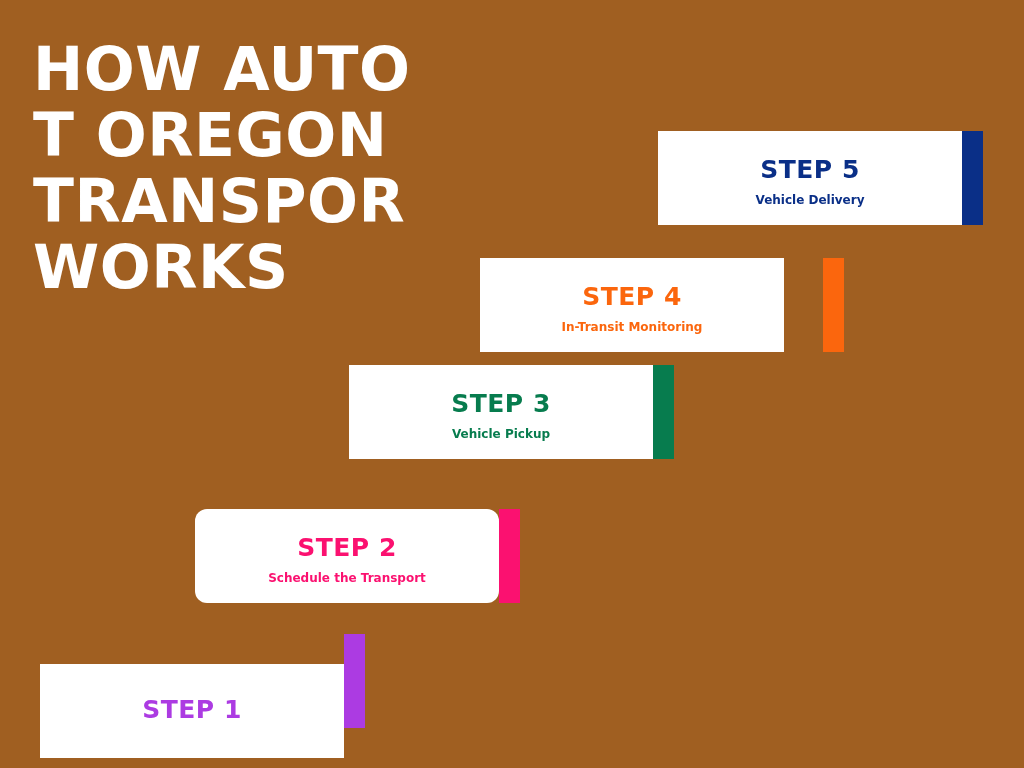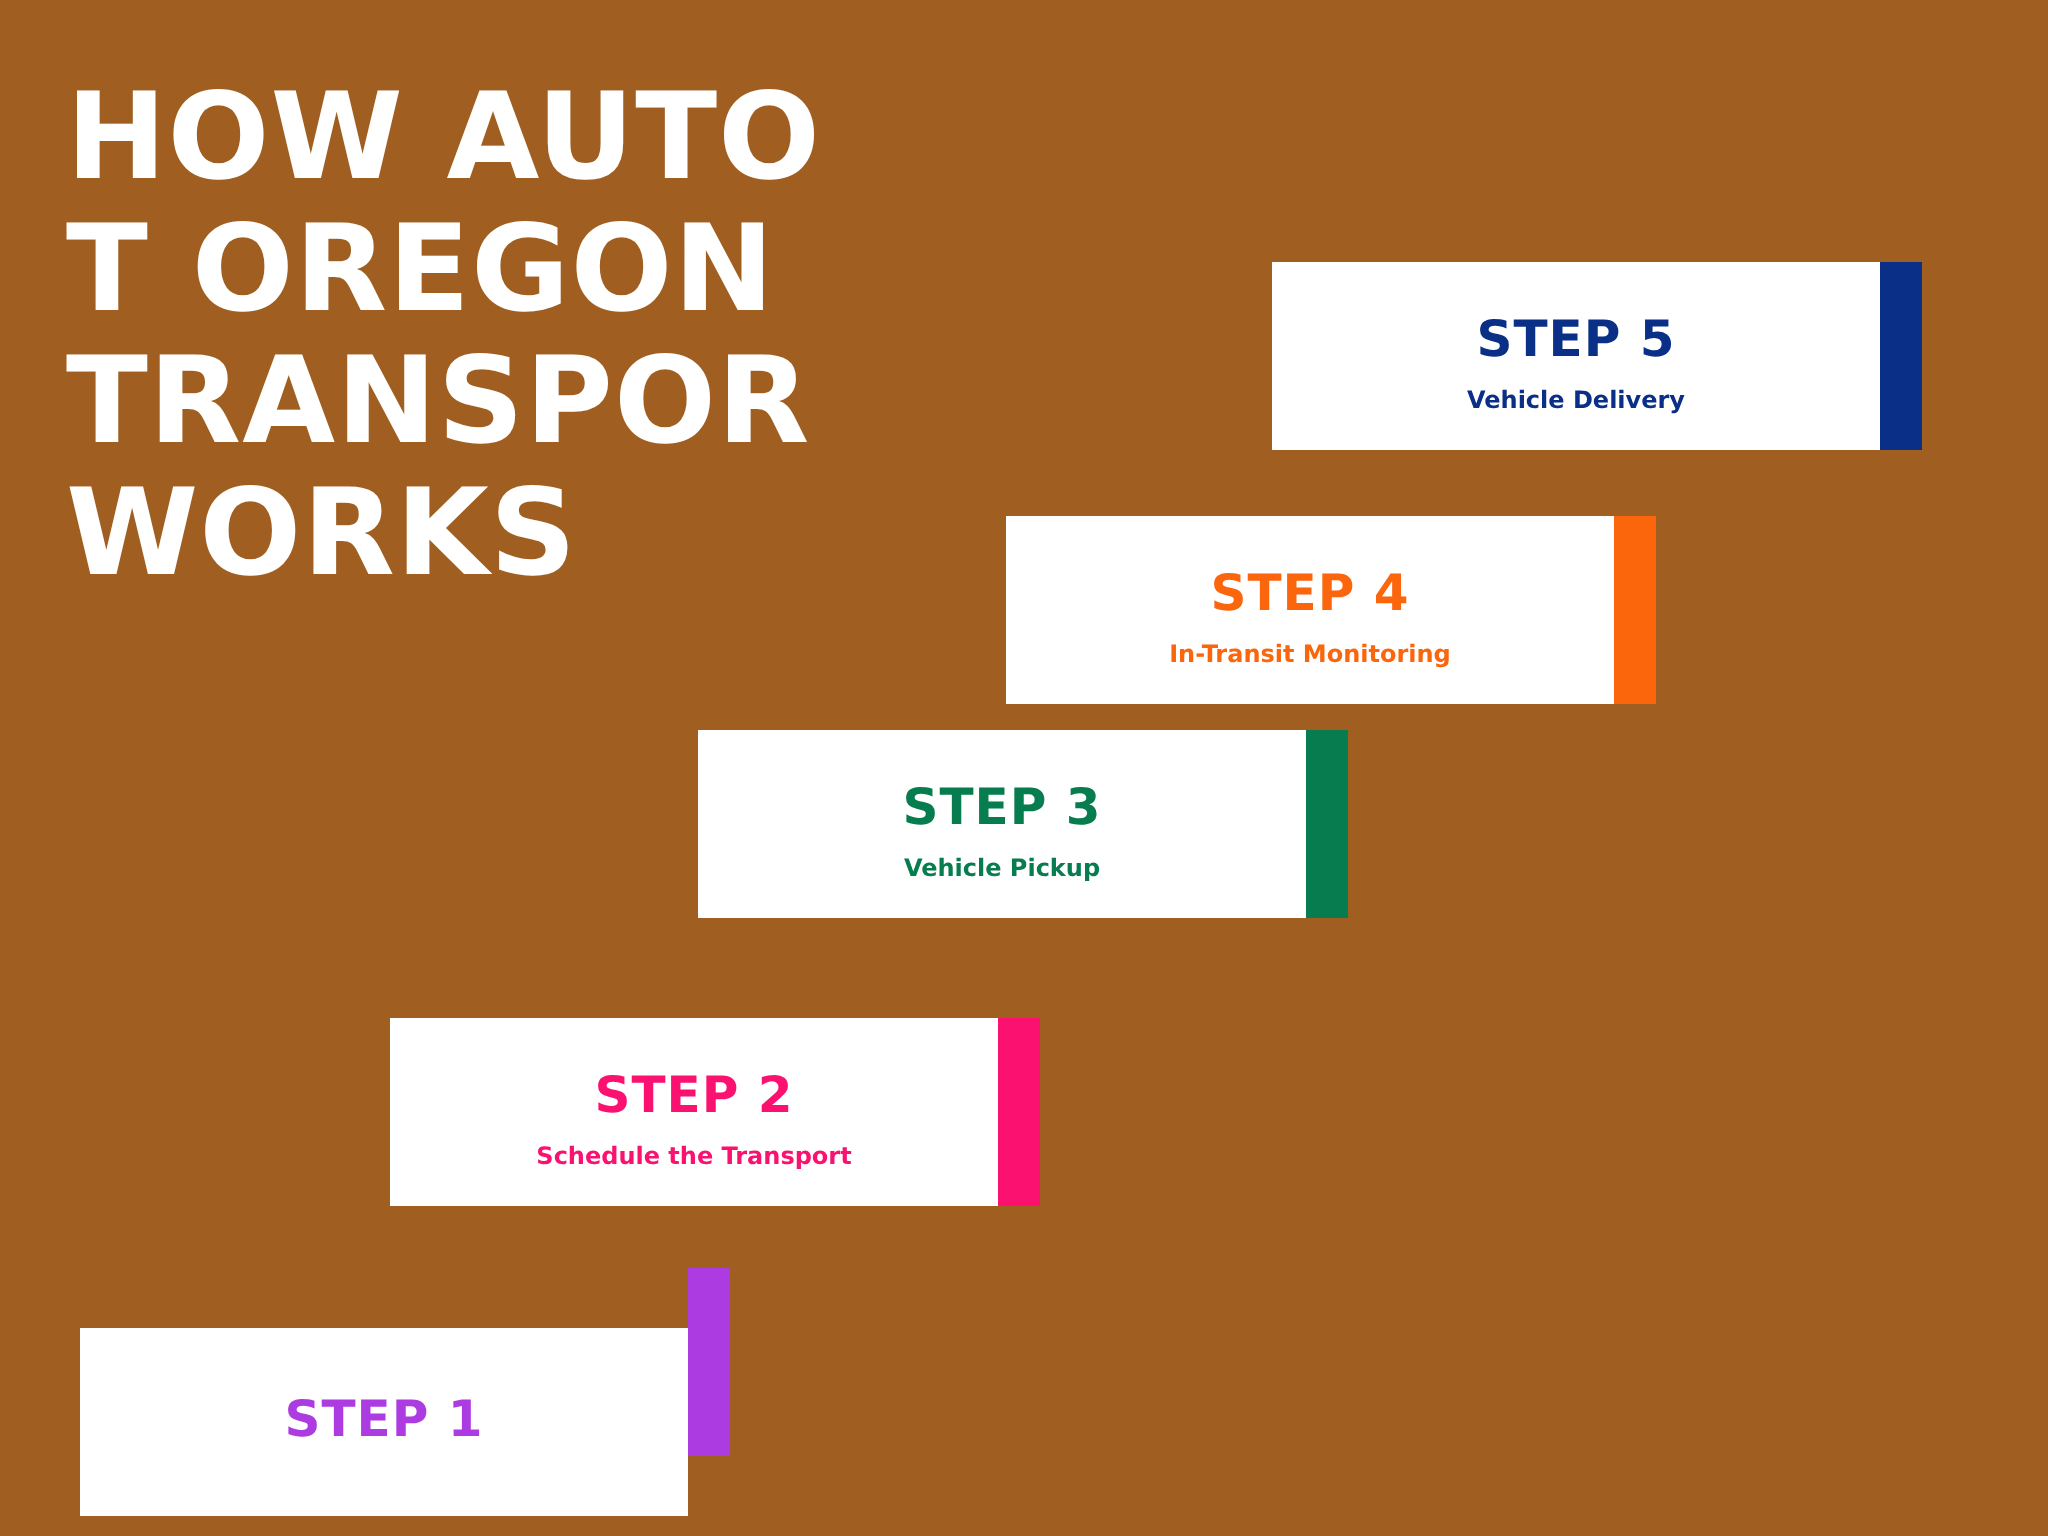--- a/index.html
+++ b/index.html
@@ -53,22 +53,22 @@
     margin-bottom: 9px;
   }
   .step-title {
     font-size: 12px;
     font-weight: bold;
   }
   
   .step-card[data-step-index="0"] { left: 40px;  top: 634px; }
   .step-card[data-step-index="1"] { left: 195px; top: 509px; }
   .step-card[data-step-index="2"] { left: 349px; top: 365px; }
-  .step-card[data-step-index="3"] { left: 503px; top: 258px; }
-  .step-card[data-step-index="4"] { left: 636px; top: 131px; }
+  .step-card[data-step-index="3"] { left: 480px; top: 258px; padding-left: 39px; }
+  .step-card[data-step-index="4"] { left: 658px; top: 131px; }
 </style>
 </head>
 <body style="background: rgb(160, 95, 33);">
 
 <div id="canvas">
 
   <div class="page-title" style="color: rgb(255, 255, 255);">
     <div class="title-line">HOW AUTO</div>
     <div class="title-line">T OREGON</div>
     <div class="title-line">TRANSPOR</div>
@@ -76,21 +76,21 @@
   </div>
 
   <div class="step-card" data-step-index="0">
     <div class="card-body" style="color: rgb(172, 59, 226); margin-top: 30px;">
       <div class="step-label">STEP 1</div>
     </div>
     <div class="accent-bar" style="background: rgb(172, 59, 226);"></div>
   </div>
 
   <div class="step-card" data-step-index="1">
-    <div class="card-body" style="color: rgb(251, 17, 112);">
+    <div class="card-body" style="color: rgb(251, 17, 112); border-radius: 12px;">
       <div class="step-label">STEP 2</div>
       <div class="step-title">Schedule the Transport</div>
     </div>
     <div class="accent-bar" style="background: rgb(251, 17, 112);"></div>
   </div>
 
   <div class="step-card" data-step-index="2">
     <div class="card-body" style="color: rgb(7, 124, 78);">
       <div class="step-label">STEP 3</div>
       <div class="step-title">Vehicle Pickup</div>

